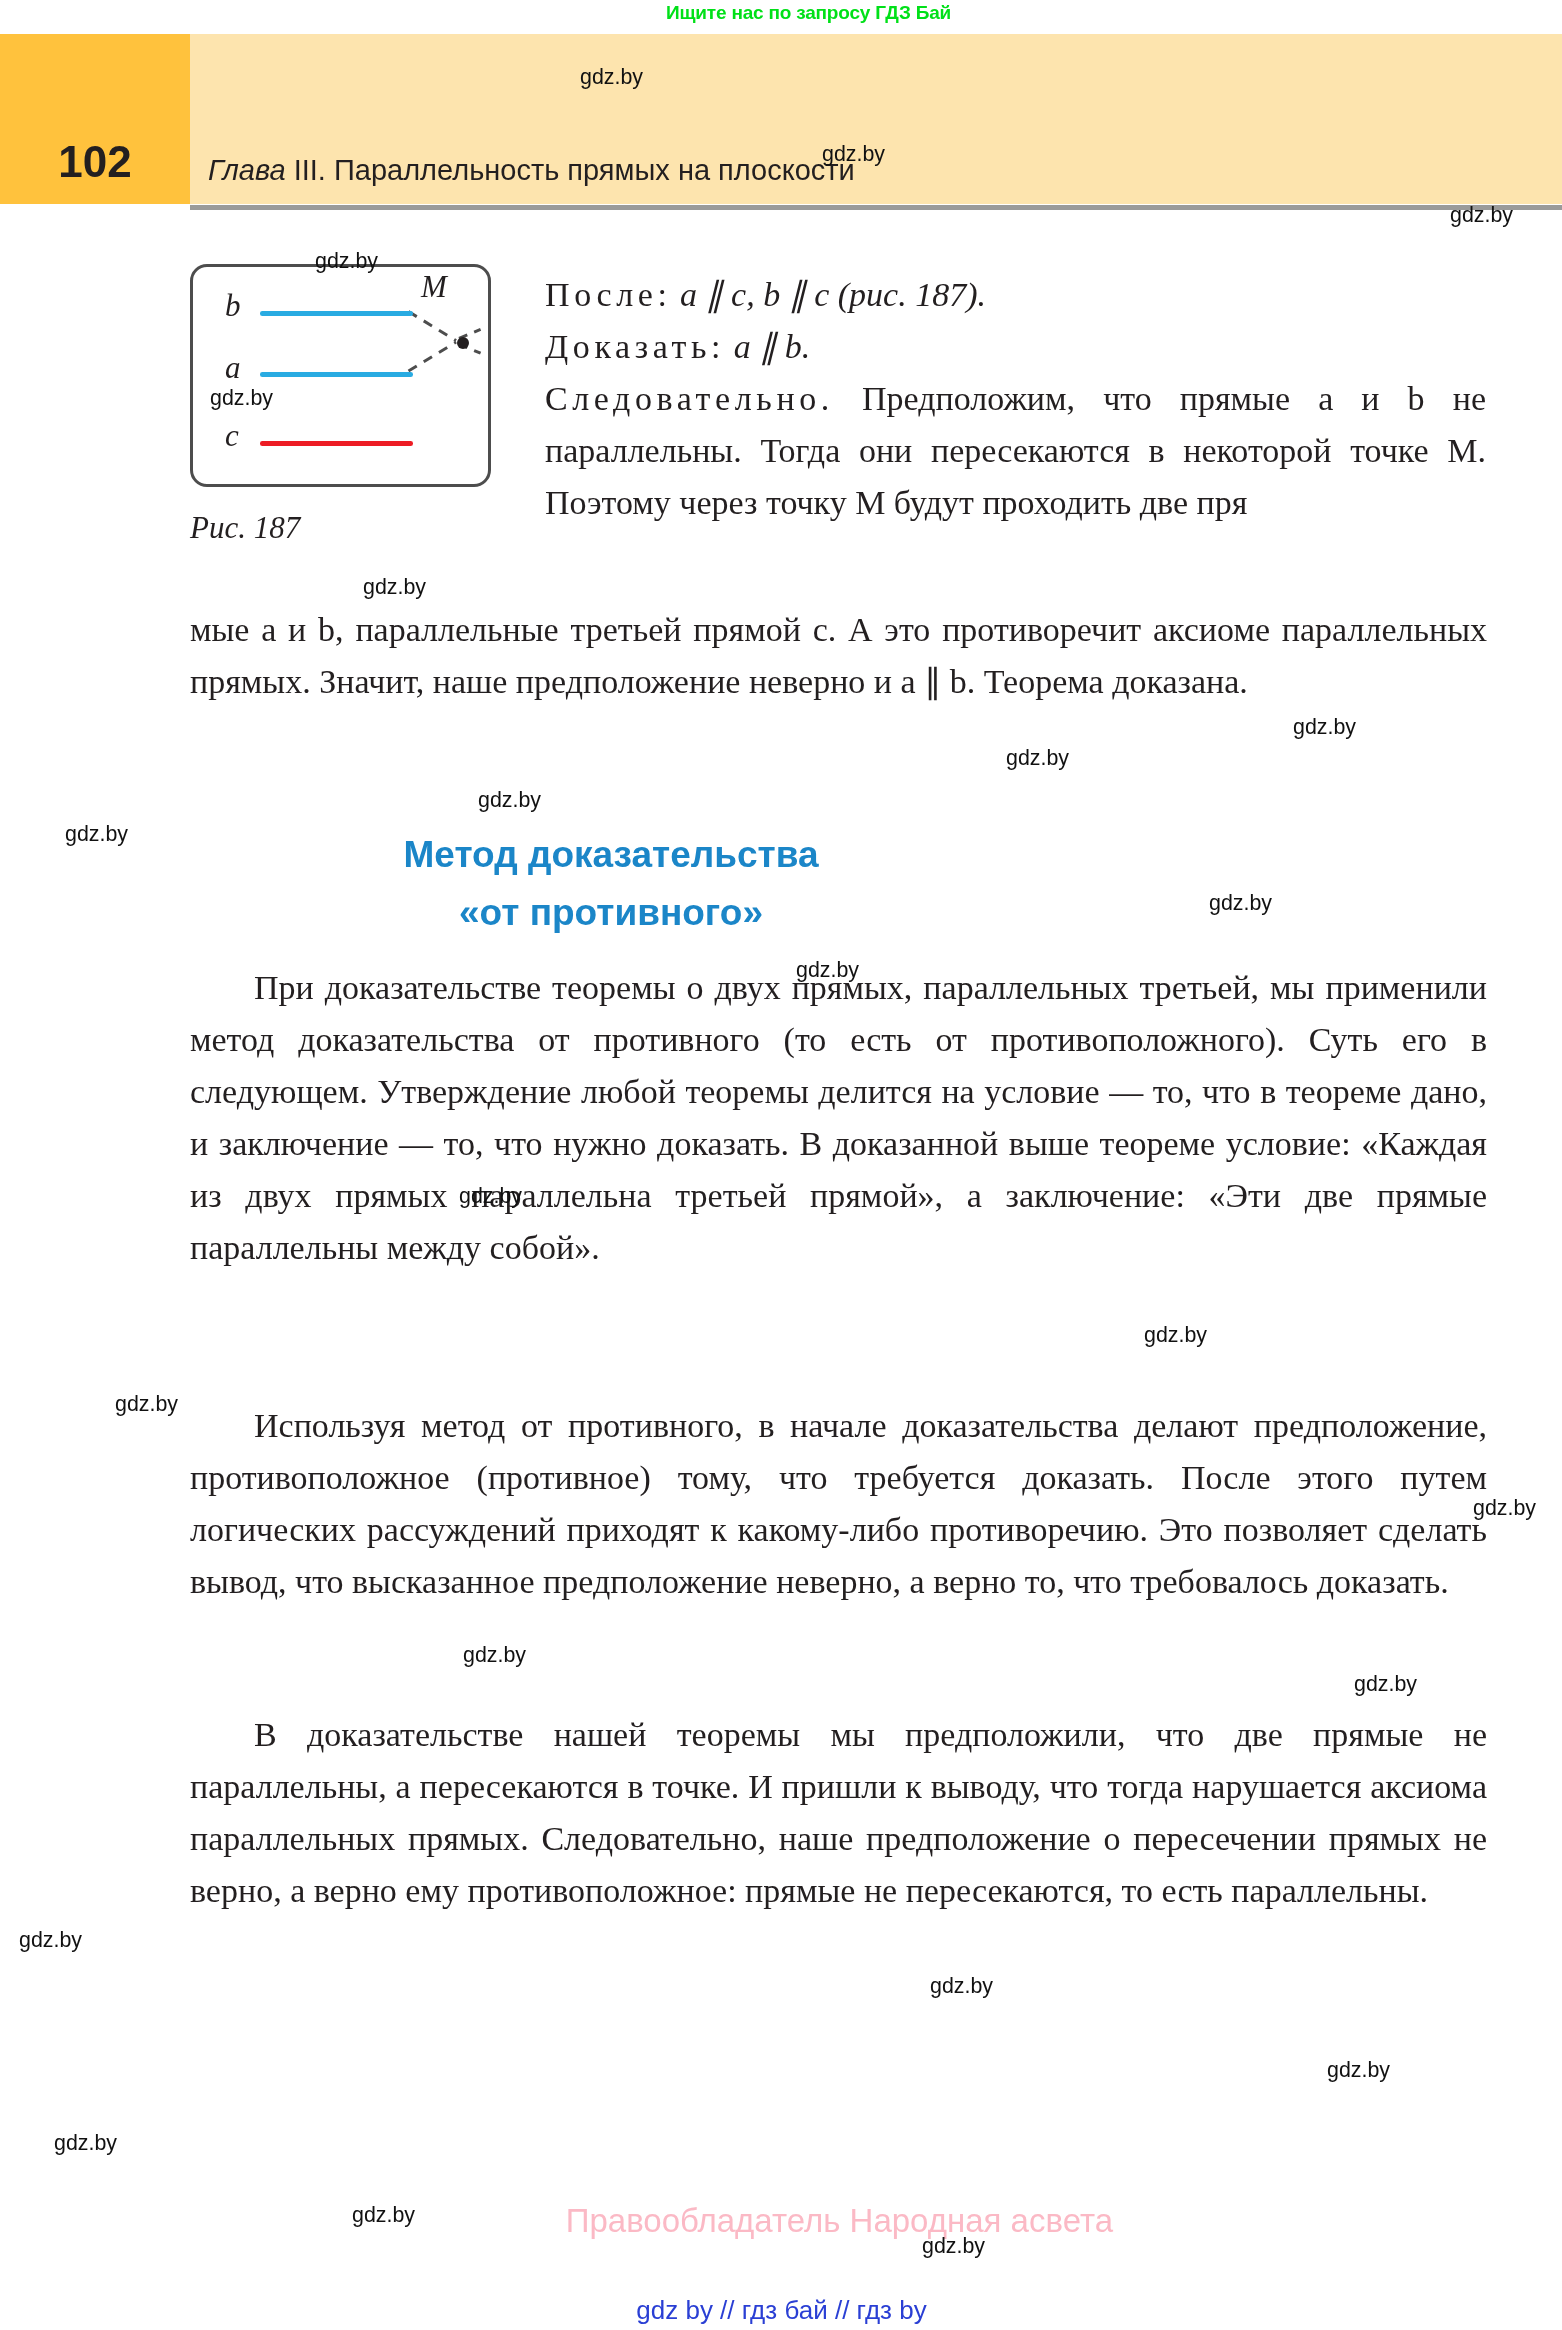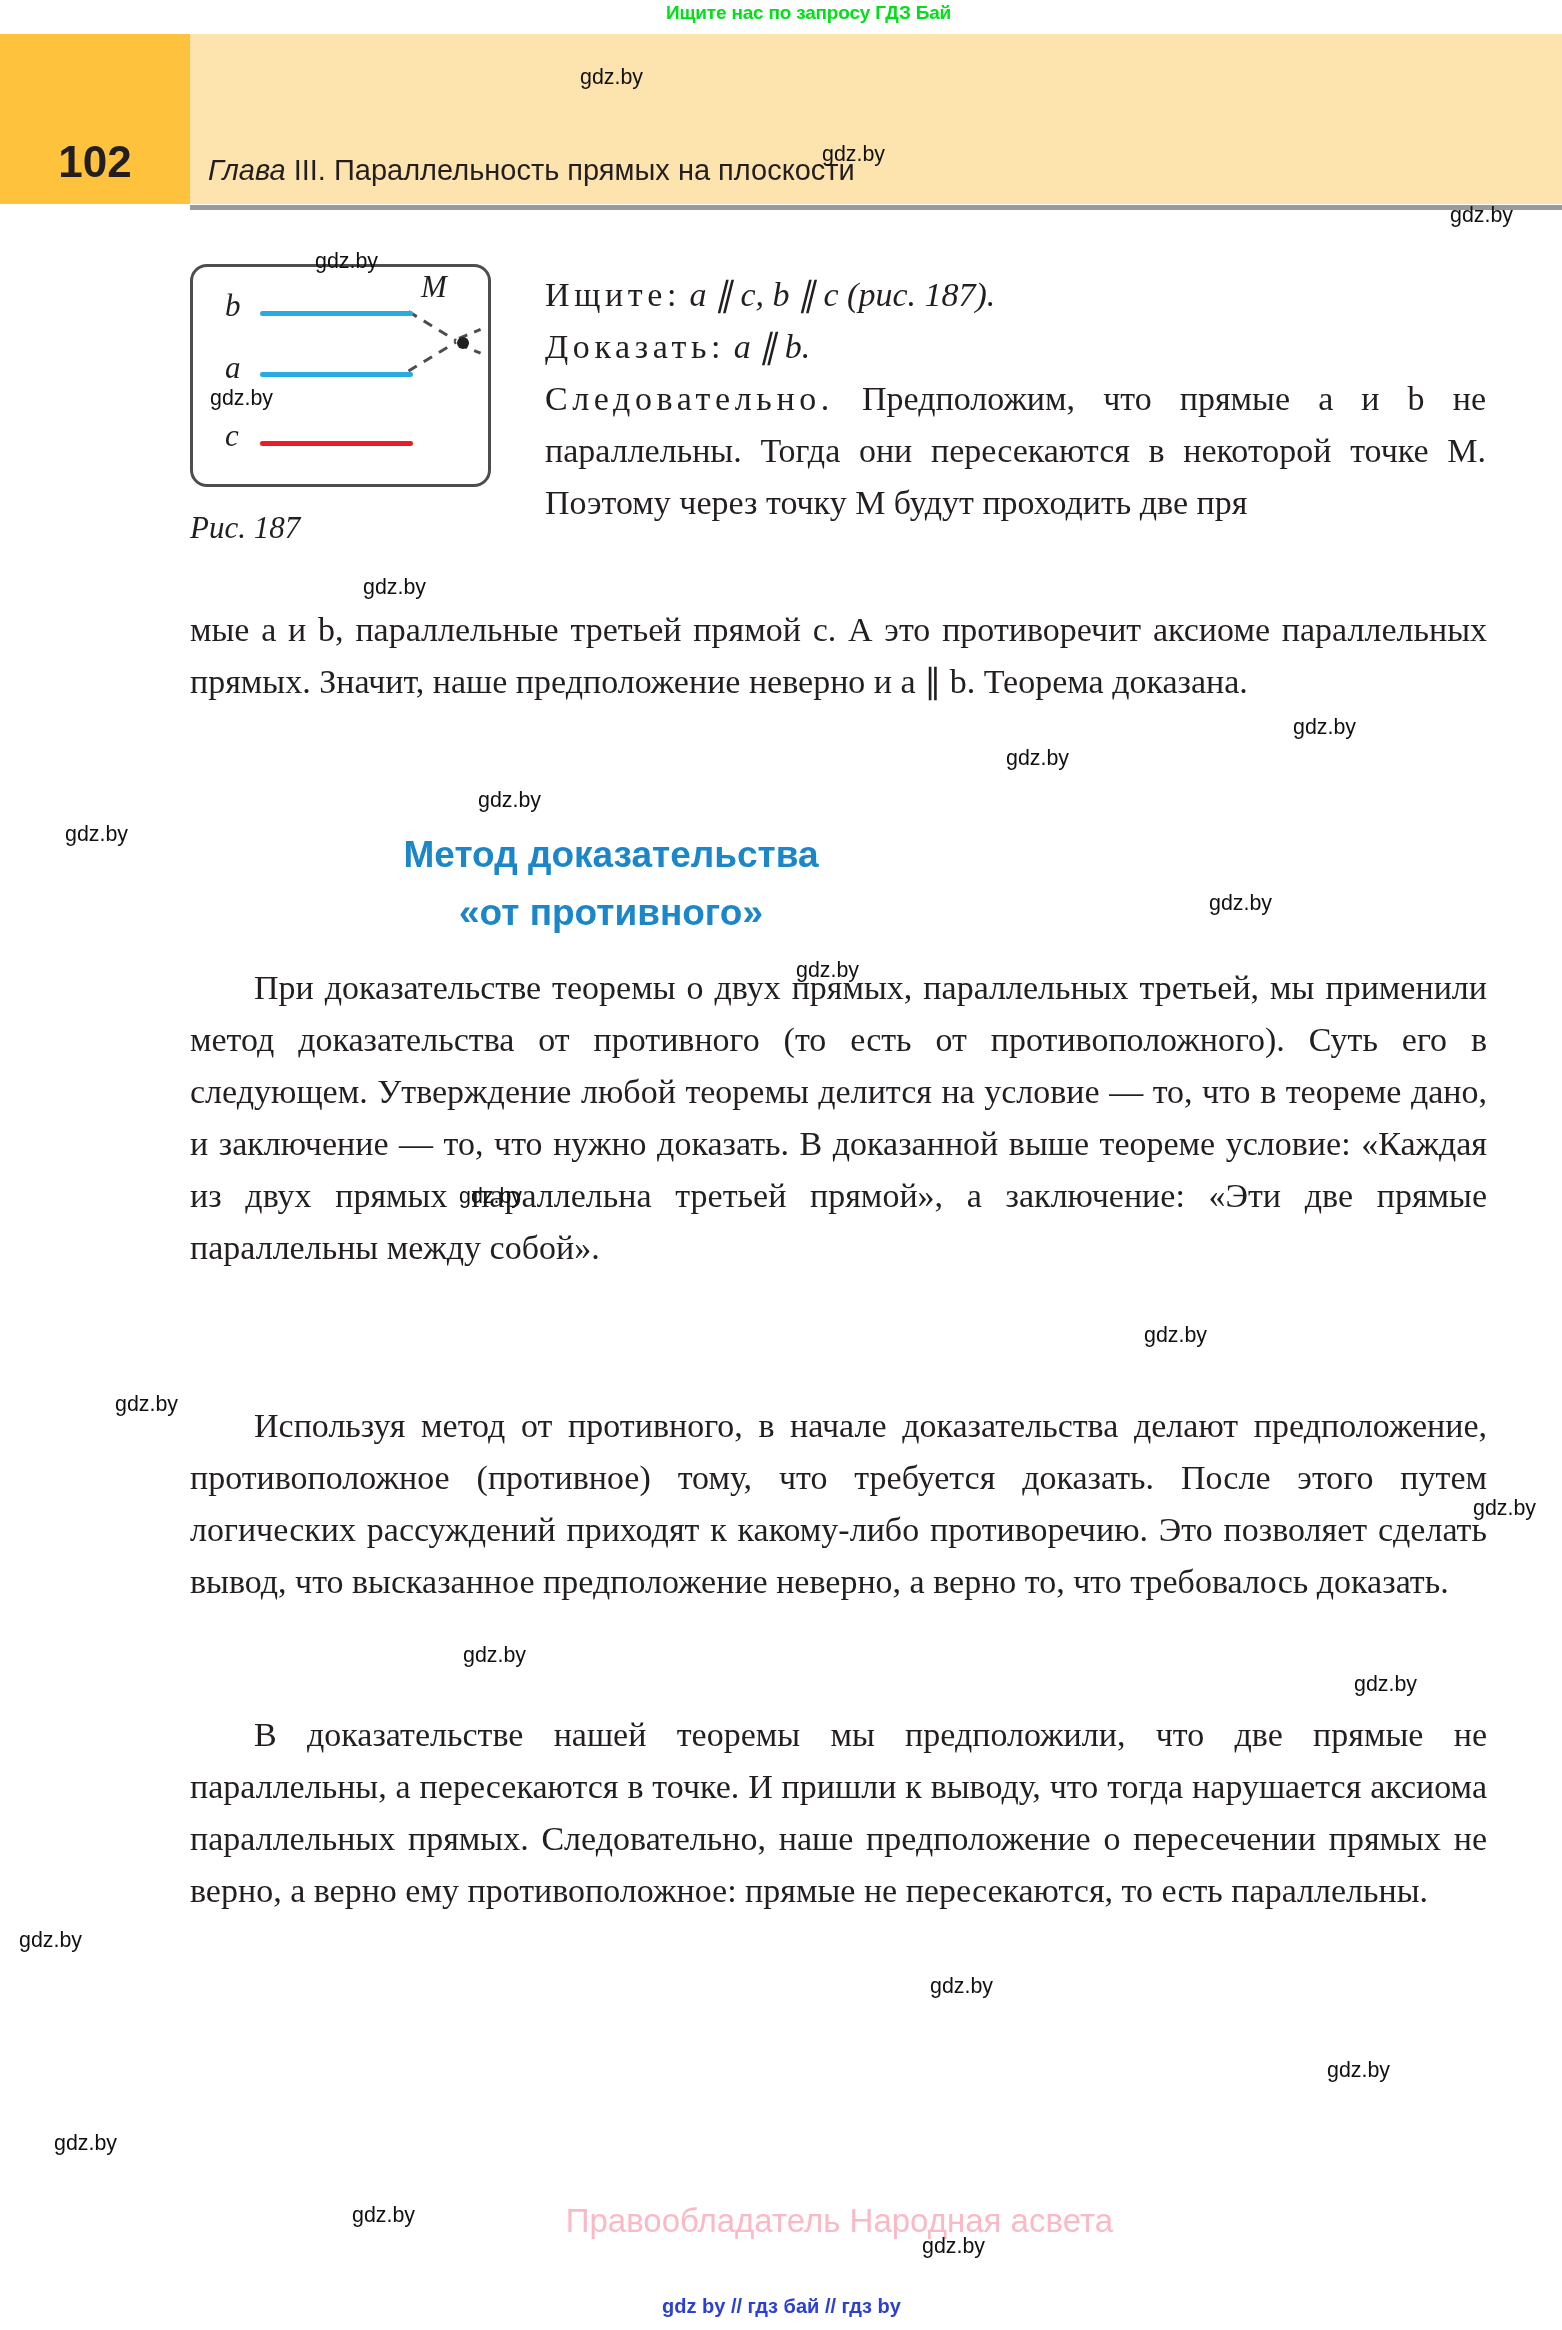--- a/index.html
+++ b/index.html
@@ -221,22 +221,22 @@
     color: #fbb9c5;
     z-index: 8;
   }
   .footer-links {
     position: absolute;
     left: 0;
     top: 2295px;
     width: 1563px;
     text-align: center;
     font-family: "Liberation Sans", sans-serif;
-    font-weight: bold;
-    font-size: 20px;
+    font-weight: normal;
+    font-size: 26px;
     color: #2a3fd4;
     z-index: 8;
   }
 
   
   .wm {
     position: absolute;
     font-family: "Liberation Sans", sans-serif;
     font-size: 21.4px;
     color: #1a1a1a;
@@ -279,21 +279,21 @@
       <span class="fig-line fig-line-b"></span>
       <span class="fig-line fig-line-a"></span>
       <span class="fig-line fig-line-c"></span>
       <span class="fig-point"></span>
     </div>
     <div class="figure-caption">Рис. 187</div>
   </div>
 
   <div class="proof-col">
     <p class="body-text">
-      <span class="lead-label">Ищите:</span><span class="ital"> a ∥ c, b ∥ c (рис. 187).</span>
+      <span class="lead-label">После:</span><span class="ital"> a ∥ c, b ∥ c (рис. 187).</span>
     </p>
     <p class="body-text">
       <span class="lead-label">Доказать:</span><span class="ital"> a ∥ b.</span>
     </p>
     <p class="body-text">
       <span class="lead-label">Следовательно.</span><span> Предположим, что пря­мые a и b не параллельны. Тогда они пе­ресекаются в некоторой точке M. Поэтому через точку M будут проходить две пря­</span>
     </p>
   </div>
 
   <div class="para-block p-continued">

